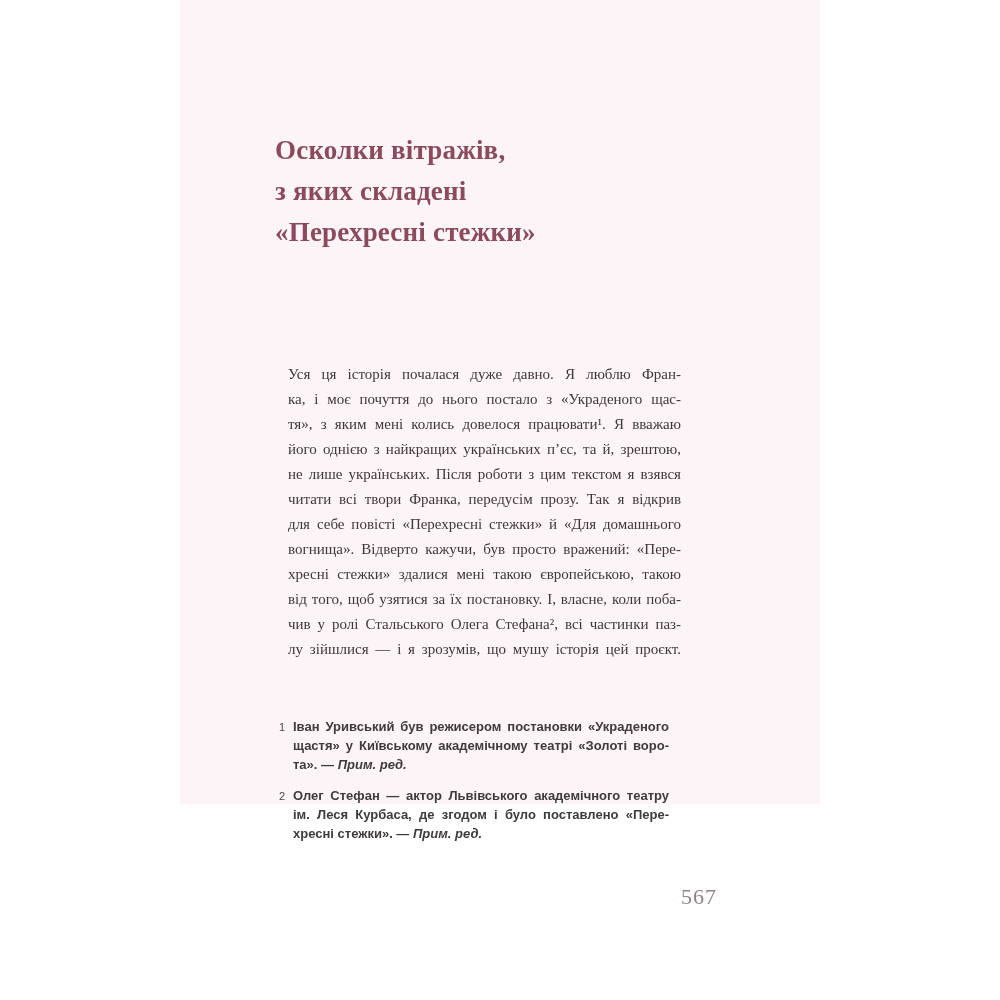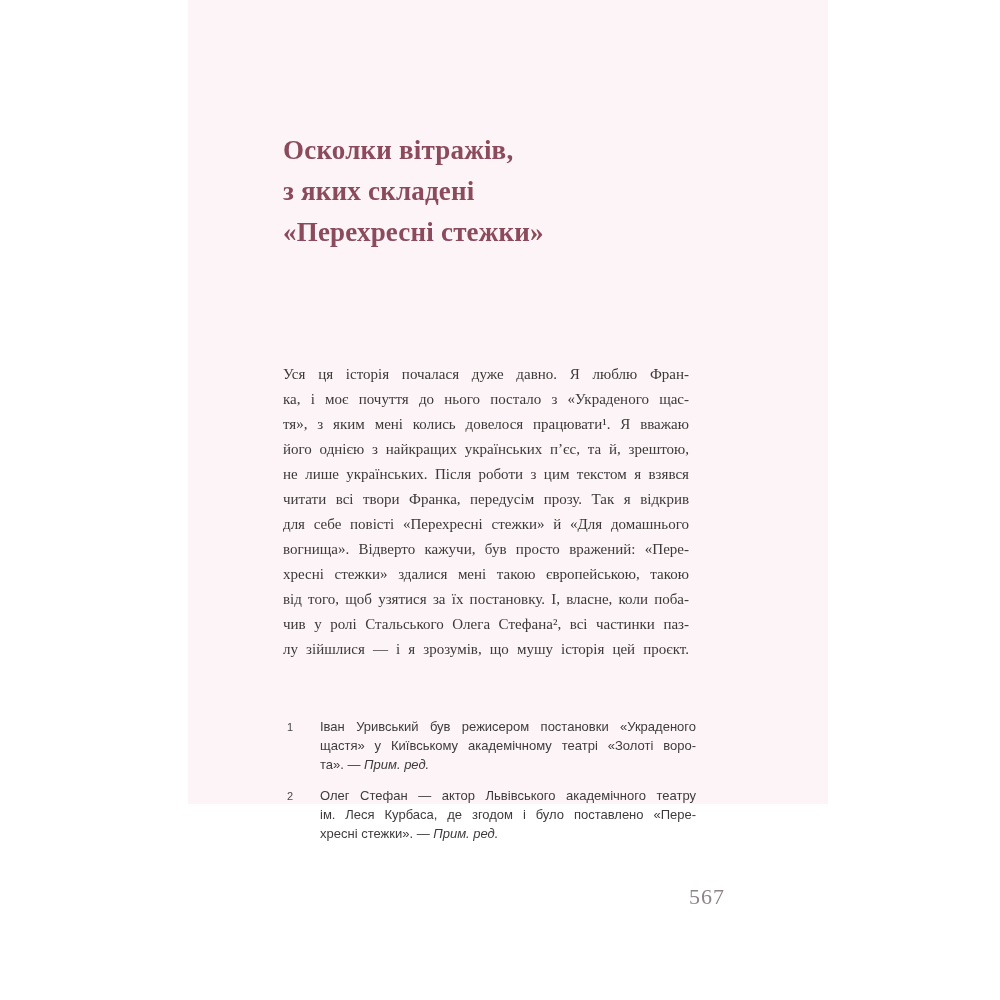--- a/index.html
+++ b/index.html
@@ -12,21 +12,21 @@
     overflow: hidden;
   }
   .canvas {
     position: relative;
     width: 1000px;
     height: 1000px;
     background: #ffffff;
   }
   .page {
     position: absolute;
-    left: 188px;
+    left: 180px;
     top: 0;
     width: 640px;
     height: 804px;
     background: #fcf4f6;
   }
   .title {
     position: absolute;
     left: 95px;
     top: 130px;
     width: 420px;
@@ -44,42 +44,44 @@
     width: 406px;
     color: #3d3939;
     font-family: "Liberation Serif", "DejaVu Serif", serif;
     font-size: 15px;
     line-height: 25px;
   }
   .body-line {
     text-align: justify;
     text-align-last: justify;
     white-space: normal;
+    margin-left: 13px;
   }
   .footnote {
     position: absolute;
     left: 99px;
     width: 392px;
     color: #3f3b3d;
     font-family: "Liberation Sans", "DejaVu Sans", sans-serif;
     font-size: 13px;
     line-height: 19px;
   }
   .footnote-1 { top: 717px; }
   .footnote-2 { top: 786px; }
   .fn-num {
     position: absolute;
     left: 0;
     top: 1px;
     font-size: 11px;
     color: #4a4648;
   }
   .fn-body {
-    margin-left: 33px;
+    margin-left: 14px;
     width: 376px;
+    font-weight: bold;
   }
   .fn-line {
     text-align: justify;
     text-align-last: justify;
   }
   .fn-last {
     text-align: left;
     text-align-last: auto;
   }
   .fn-note-label {

